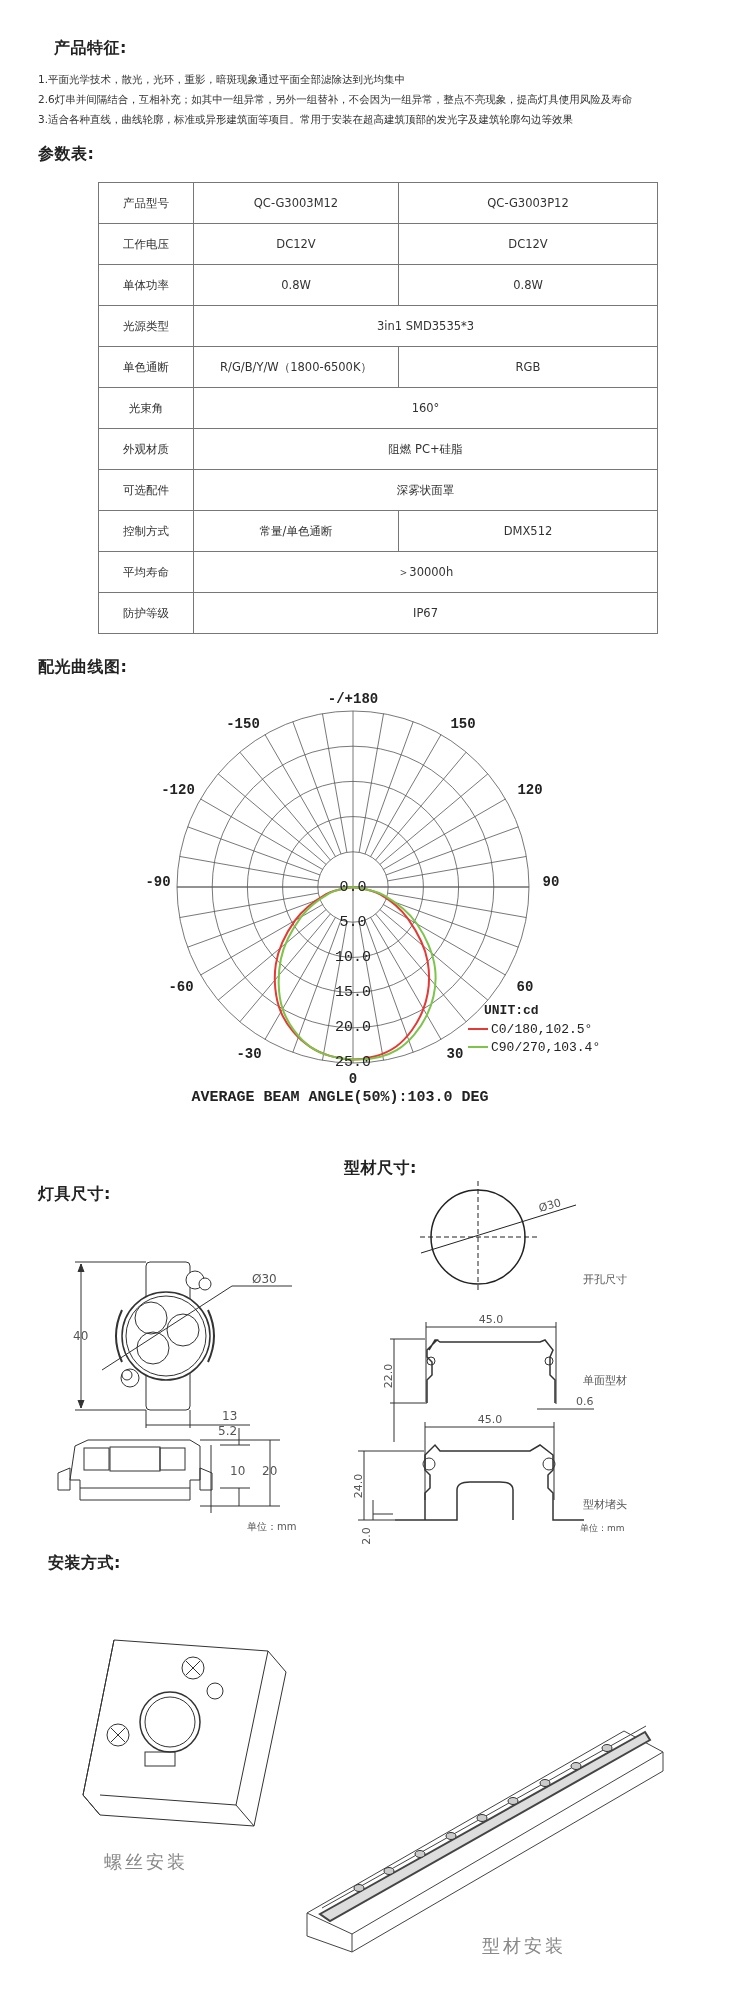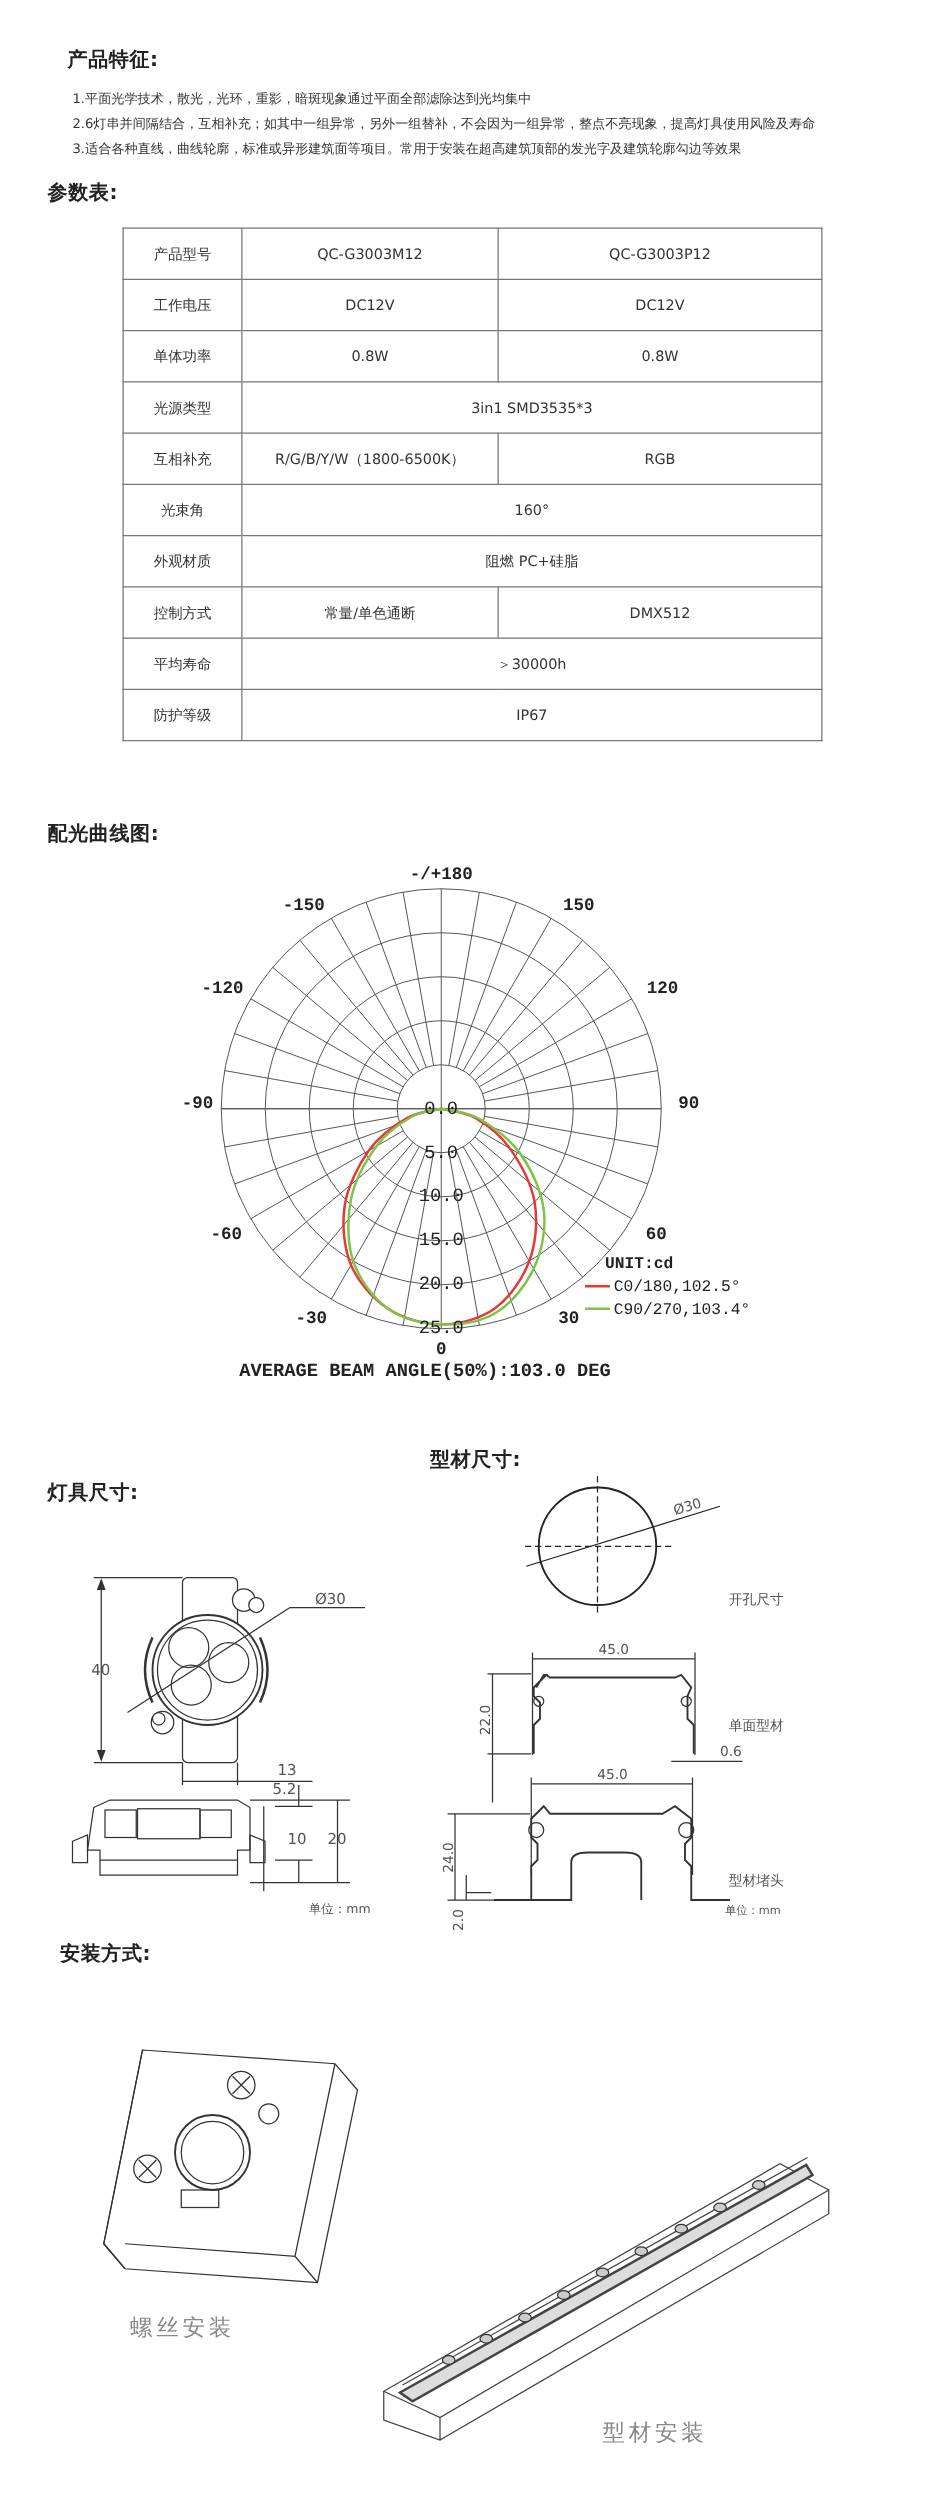--- a/index.html
+++ b/index.html
@@ -1,20 +1,20 @@
 <!DOCTYPE html>
 <html><head>
 <meta charset="utf-8">
 <style>
   html, body { margin: 0; padding: 0; background: #ffffff; }
   body { width: 750px; height: 2006px; position: relative; overflow: hidden;
          font-family: "DejaVu Sans", "Liberation Sans", sans-serif; color: #333; }
   .abs { position: absolute; }
   .h2 { font-size: 16px; font-weight: bold; color: #222; letter-spacing: 0.5px; }
-  .feat { font-size: 10.5px; color: #333; line-height: 20px; white-space: nowrap; margin-left: 20px; }
+  .feat { font-size: 10.5px; color: #333; line-height: 20px; white-space: nowrap; }
   table.spec { position: absolute; left: 98px; top: 182px; width: 560px; border-collapse: collapse;
                font-size: 11.5px; color: #333; }
   table.spec td { border: 1px solid #777; height: 40px; text-align: center; padding: 0; }
   table.spec td.k { width: 94px; }
   table.spec td.v { width: 204px; }
   svg text { font-family: "Liberation Mono", "DejaVu Sans Mono", monospace; }
   .draw text { font-family: "DejaVu Sans", "Liberation Sans", sans-serif; }
 </style>
 </head>
 <body>
@@ -42,31 +42,35 @@
   <tr>
     <td class="k">单体功率</td>
     <td class="v">0.8W</td>
     <td>0.8W</td>
   </tr>
   <tr>
     <td class="k">光源类型</td>
     <td colspan="2">3in1 SMD3535*3</td>
   </tr>
   <tr>
-    <td class="k">互相补充</td>
+    <td class="k">单色通断</td>
     <td class="v">R/G/B/Y/W（1800-6500K）</td>
     <td>RGB</td>
   </tr>
   <tr>
     <td class="k">光束角</td>
     <td colspan="2">160°</td>
   </tr>
   <tr>
     <td class="k">外观材质</td>
     <td colspan="2">阻燃 PC+硅脂</td>
+  </tr>
+  <tr>
+    <td class="k">可选配件</td>
+    <td colspan="2">深雾状面罩</td>
   </tr>
   <tr>
     <td class="k">控制方式</td>
     <td class="v">常量/单色通断</td>
     <td>DMX512</td>
   </tr>
   <tr>
     <td class="k">平均寿命</td>
     <td colspan="2">＞30000h</td>
   </tr>

